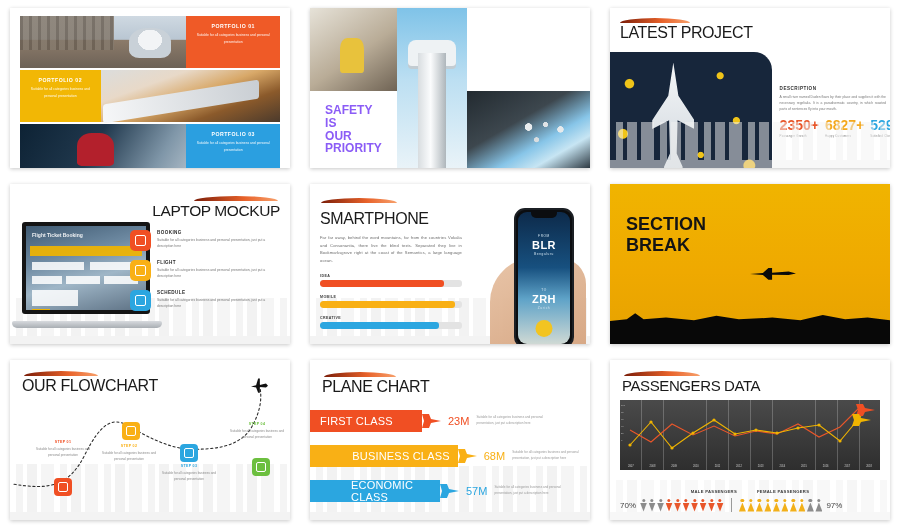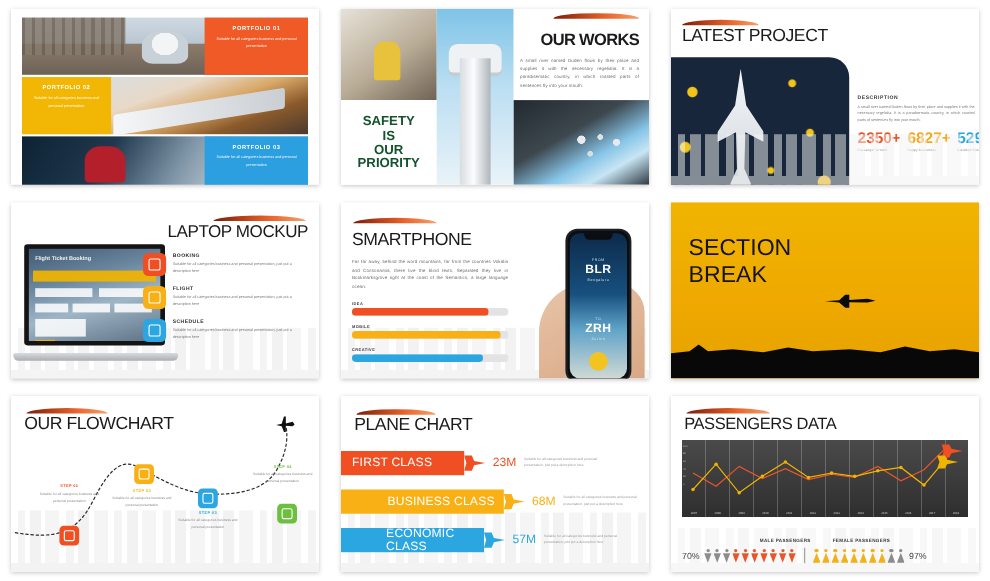--- a/index.html
+++ b/index.html
@@ -73,21 +73,21 @@
   .t3{right:0;top:108px;width:36%;height:52px;background:#2b9fe0;}
 
   
   .s2 .q{position:absolute;}
   .q-office{left:0;top:0;width:31%;height:52%;
     background:linear-gradient(145deg,#e6e2d8,#b9ac97 55%,#6f6354);}
   .q-office:after{content:"";position:absolute;left:34%;top:36%;width:28%;height:42%;
     background:#e8c23c;border-radius:30% 30% 10% 10%;}
   .q-safety{left:0;top:52%;width:31%;height:48%;background:#fff;
     display:flex;align-items:center;justify-content:center;}
-  .q-safety .st{color:#14532d;font-size:12px;font-weight:700;line-height:1.06;text-align:center;}
+  .q-safety .st{color:#8b5cf6;font-size:12px;font-weight:700;line-height:1.06;text-align:left;}
   .q-tower{left:31%;top:0;width:25%;height:100%;
     background:linear-gradient(180deg,#7fc3e8 0%,#bcdff2 45%,#e9f3f8 100%);}
   .q-tower:after{content:"";position:absolute;left:30%;top:28%;width:40%;height:72%;
     background:linear-gradient(90deg,#d8dde0,#fbfcfd 45%,#aeb6bb);}
   .q-tower:before{content:"";position:absolute;left:16%;top:20%;width:68%;height:16%;
     background:#eef2f4;border-radius:8px 8px 4px 4px;box-shadow:0 3px 0 #c2ccd2;}
   .q-works{left:56%;top:0;width:44%;height:52%;background:#fff;padding:9px 9px 0 6px;}
   .q-cockpit{left:56%;top:52%;width:44%;height:48%;
     background:linear-gradient(150deg,#222a30 0%,#3d474e 40%,#87c5e8 64%,#c7e5f3 78%,#2d3942 100%);}
   .q-cockpit:after{content:"";position:absolute;left:40%;top:26%;width:46%;height:52%;
@@ -151,21 +151,21 @@
     font-weight:700;font-size:11px;letter-spacing:.5px;z-index:2;}
   .phone .lbl{position:absolute;left:0;right:0;text-align:center;color:#cfe2ef;
     font-size:3.2px;letter-spacing:.6px;z-index:2;}
   .phone .btn{position:absolute;left:50%;bottom:9px;transform:translateX(-50%);
     width:17px;height:17px;border-radius:50%;background:#f2c421;z-index:3;}
   .hand{position:absolute;right:4px;bottom:0;width:96px;height:86px;
     background:linear-gradient(150deg,#e7c2a4,#d6a581);border-radius:44px 26px 0 0;opacity:.96;}
 
   
   .s6{background:linear-gradient(180deg,#f0b400 0%,#efa900 55%,#e6a200 100%);}
-  .s6 .txt{position:absolute;left:16px;top:30px;font-size:21px;font-weight:400;
+  .s6 .txt{position:absolute;left:16px;top:30px;font-size:18px;font-weight:700;
     line-height:1.15;color:#141414;}
   .s6 .sky-ground{position:absolute;left:0;right:0;bottom:0;height:44px;background:#080808;
     clip-path:polygon(0 48%,6% 44%,9% 30%,12% 44%,20% 40%,30% 46%,38% 36%,46% 44%,58% 40%,68% 46%,76% 34%,84% 44%,92% 40%,100% 46%,100% 100%,0 100%);}
   .s6 .jet{position:absolute;left:50%;top:52%;width:46px;height:13px;background:#0a0a0a;
     clip-path:polygon(0 52%,28% 44%,40% 6%,48% 6%,48% 42%,84% 34%,100% 48%,84% 60%,48% 58%,48% 96%,40% 96%,28% 60%);}
 
   
   .fc{position:absolute;inset:0;}
   .node{position:absolute;width:18px;height:18px;border-radius:4px;}
   .node:after{content:"";position:absolute;inset:4px;border:1.3px solid #fff;border-radius:2px;}
@@ -238,25 +238,20 @@
       <div class="q q-office"></div>
       <div class="q q-safety">
         <div class="st">
           <div>SAFETY</div>
           <div>IS</div>
           <div>OUR</div>
           <div>PRIORITY</div>
         </div>
       </div>
       <div class="q q-tower"></div>
-      <div class="q q-works">
-        <div class="swoosh" style="right:9px;top:4px;width:78px;"></div>
-        <div class="ttl" style="text-align:right;margin-top:11px;font-size:15px;font-weight:700;letter-spacing:-.6px;">OUR WORKS</div>
-        <div class="body-txt" style="margin-top:6px;text-align:justify;">A small river named Duden flows by their place and supplies it with the necessary regelialia. It is a paradisematic country, in which roasted parts of sentences fly into your mouth.</div>
-      </div>
       <div class="q q-cockpit"></div>
     </div>
   </div>
 
   <div class="cell">
     <div class="slide s3">
       <div class="swoosh" style="left:10px;top:10px;"></div>
       <div class="ttl" style="position:absolute;left:10px;top:16px;font-size:16px;">LATEST PROJECT</div>
       <div class="hero">
         <div class="stars"></div>

